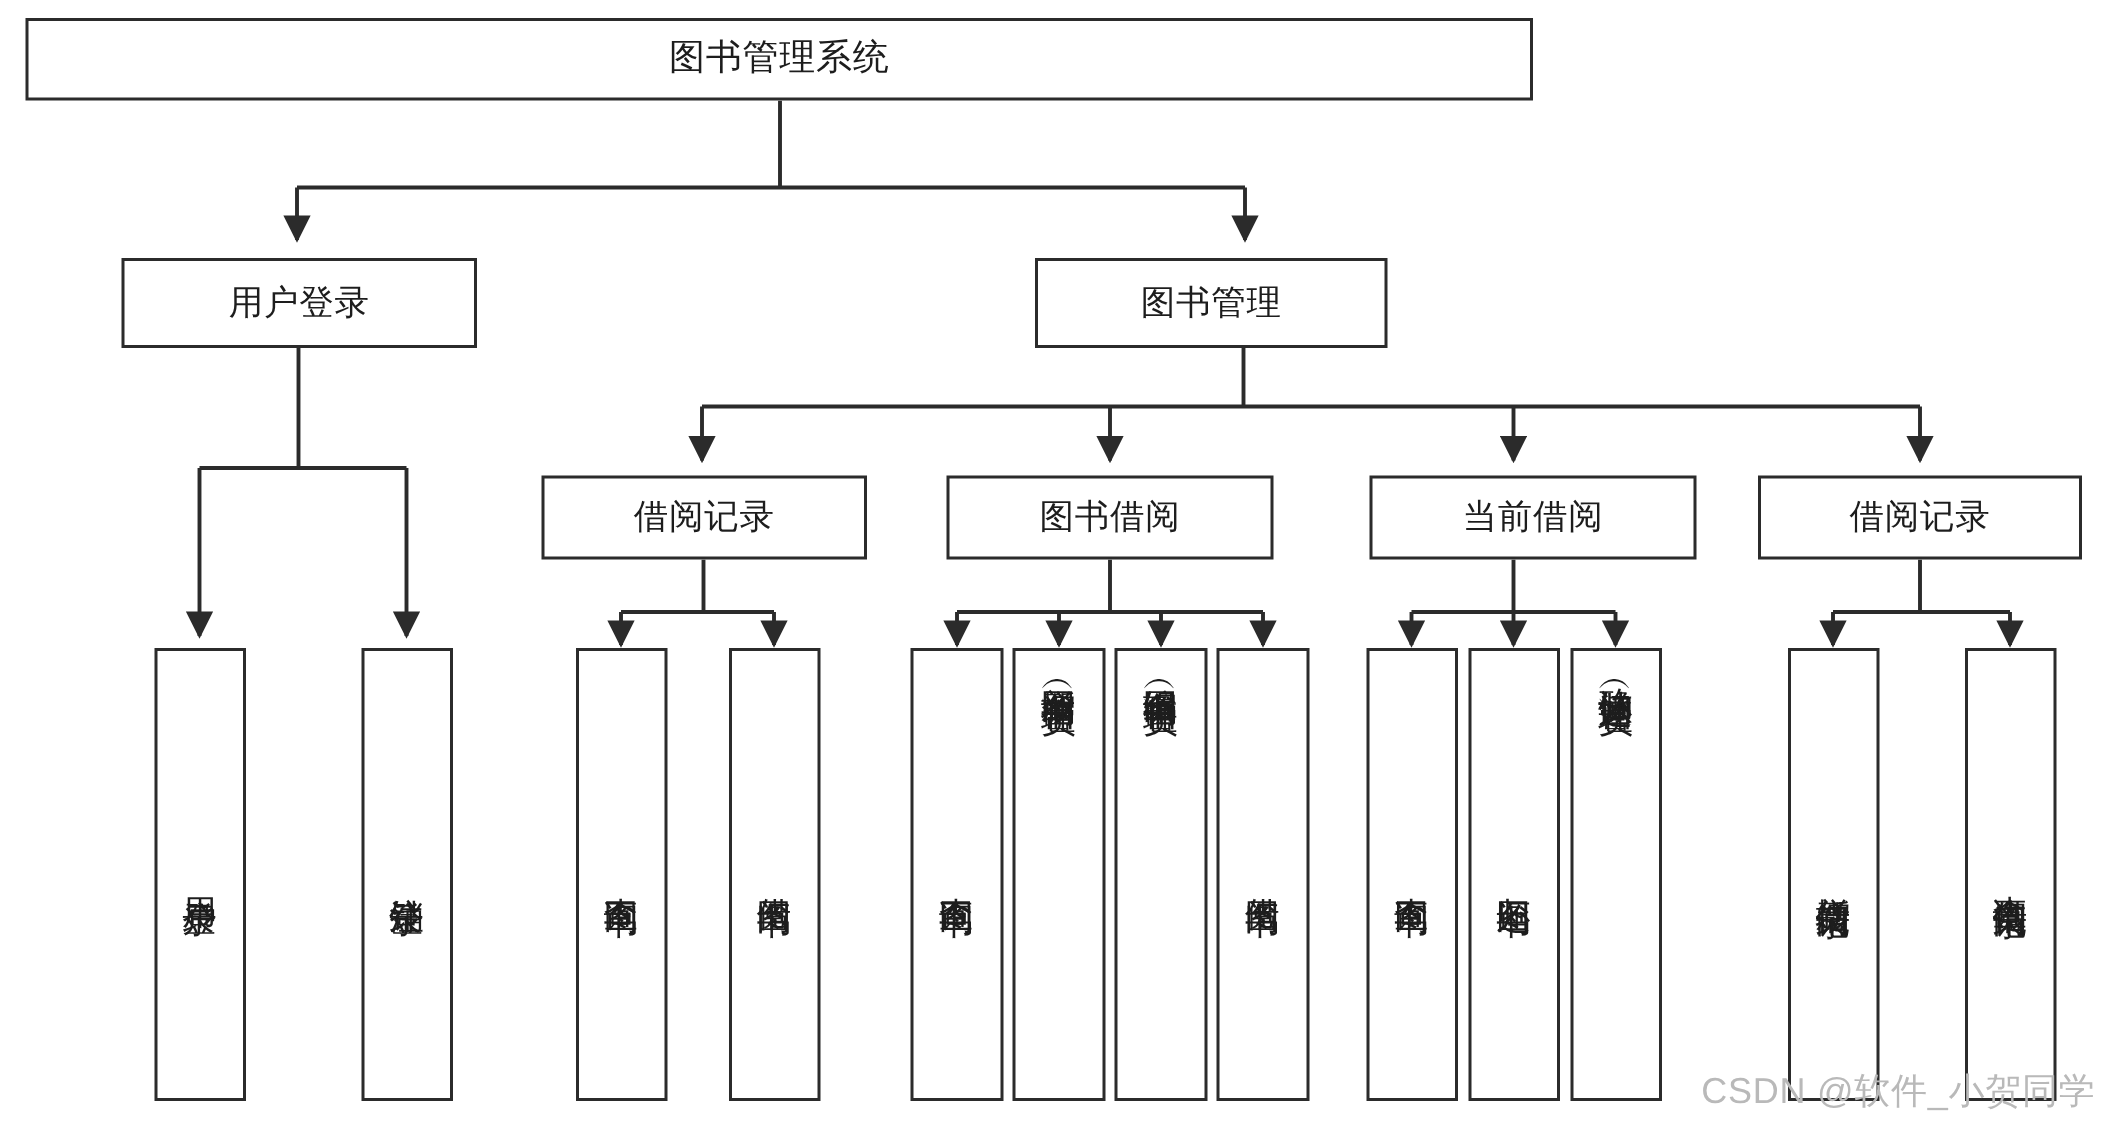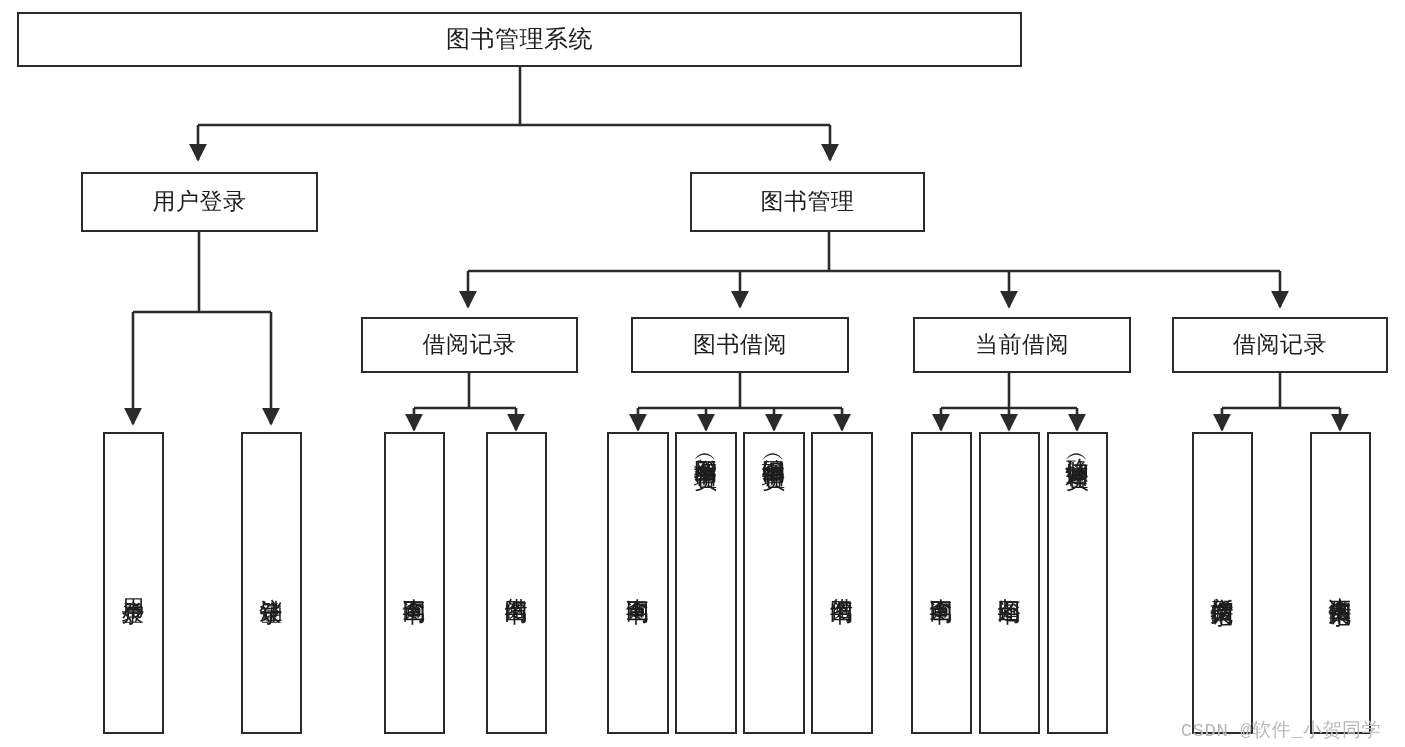--- a/index.html
+++ b/index.html
@@ -63,28 +63,28 @@
     white-space: nowrap;
     height: auto;
     max-height: 100%;
   }
   .node-leaf.align-mid {
     align-items: center;
     padding-top: 0;
   }
   #watermark {
     position: absolute;
-    right: 24px;
+    right: 8px;
     bottom: 4px;
-    font-size: 19px;
+    font-size: 24px;
     color: #b9b9b9;
     letter-spacing: 0.5px;
     z-index: 6;
     white-space: nowrap;
-    font-family: Liberation Mono, monospace;
+    font-family: Liberation Sans, sans-serif;
   }
 </style>
 </head>
 <body>
 
 <div id="diagram-canvas">
 
   <svg id="connector-layer" viewBox="0 0 1405 747" width="1405" height="747" xmlns="http://www.w3.org/2000/svg">
     <defs>
       <marker id="arrowhead" viewBox="0 0 10 10" refX="9" refY="5" markerWidth="7" markerHeight="7" orient="auto-start-reverse">

